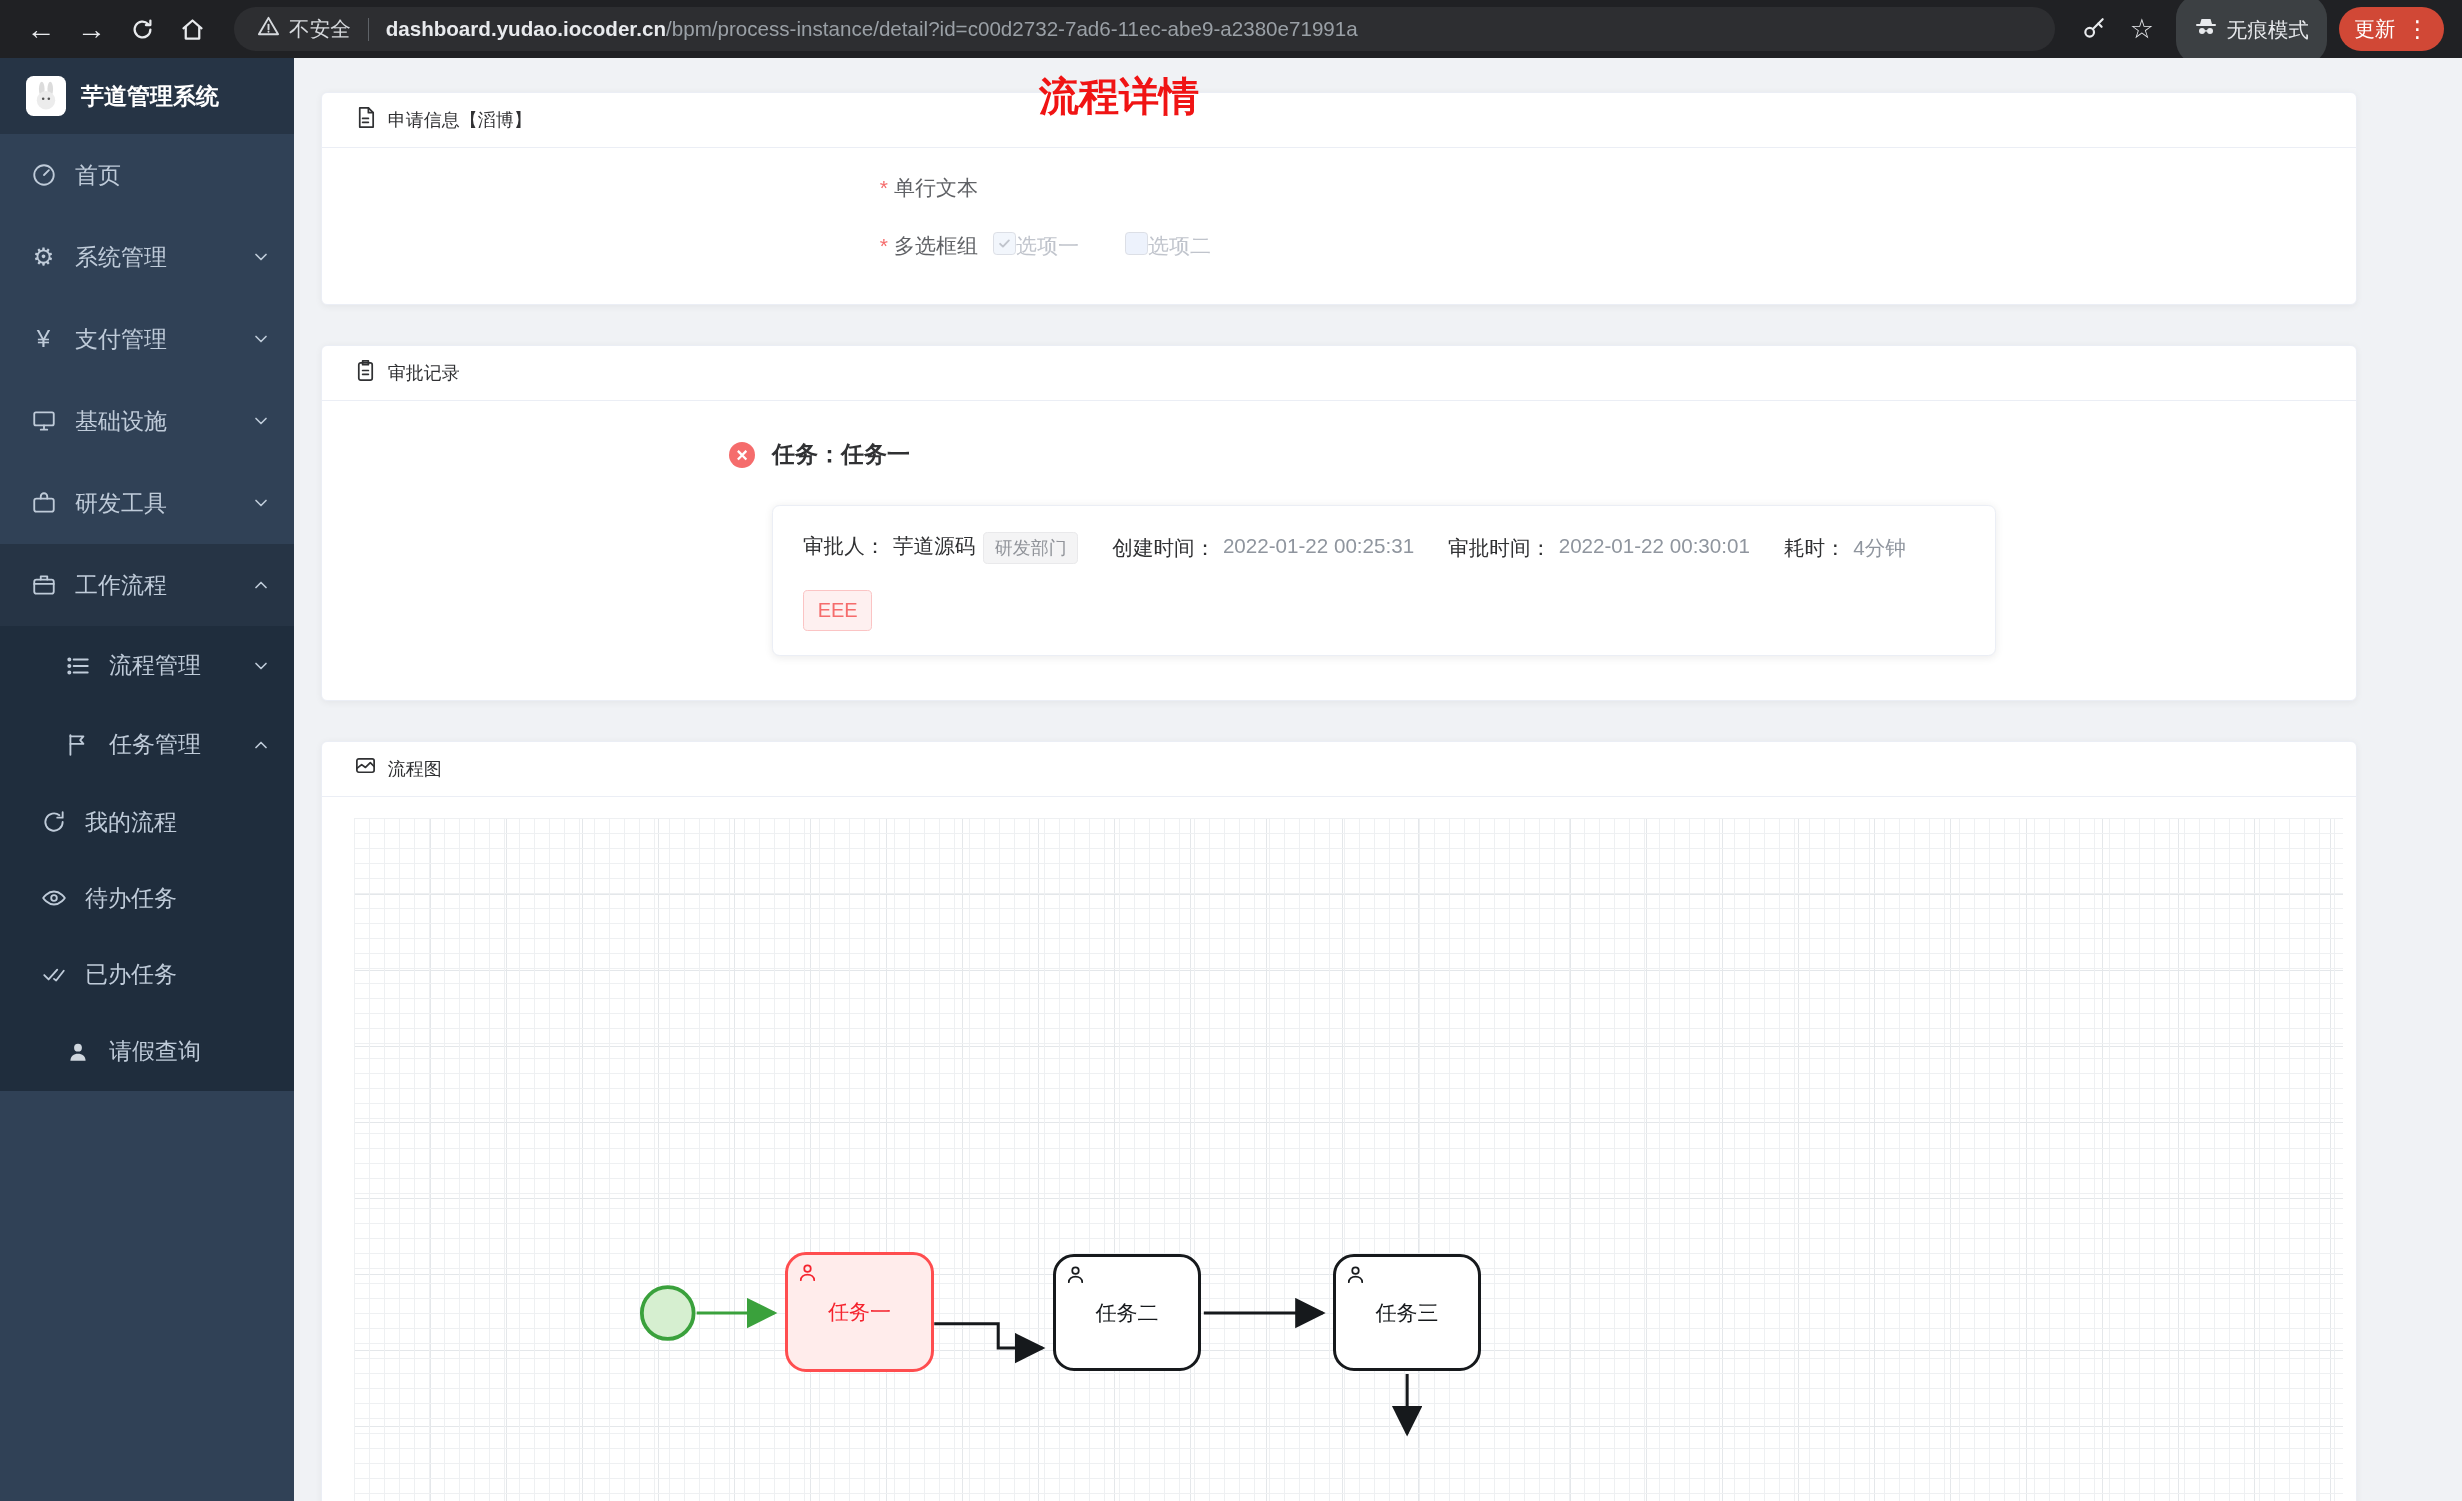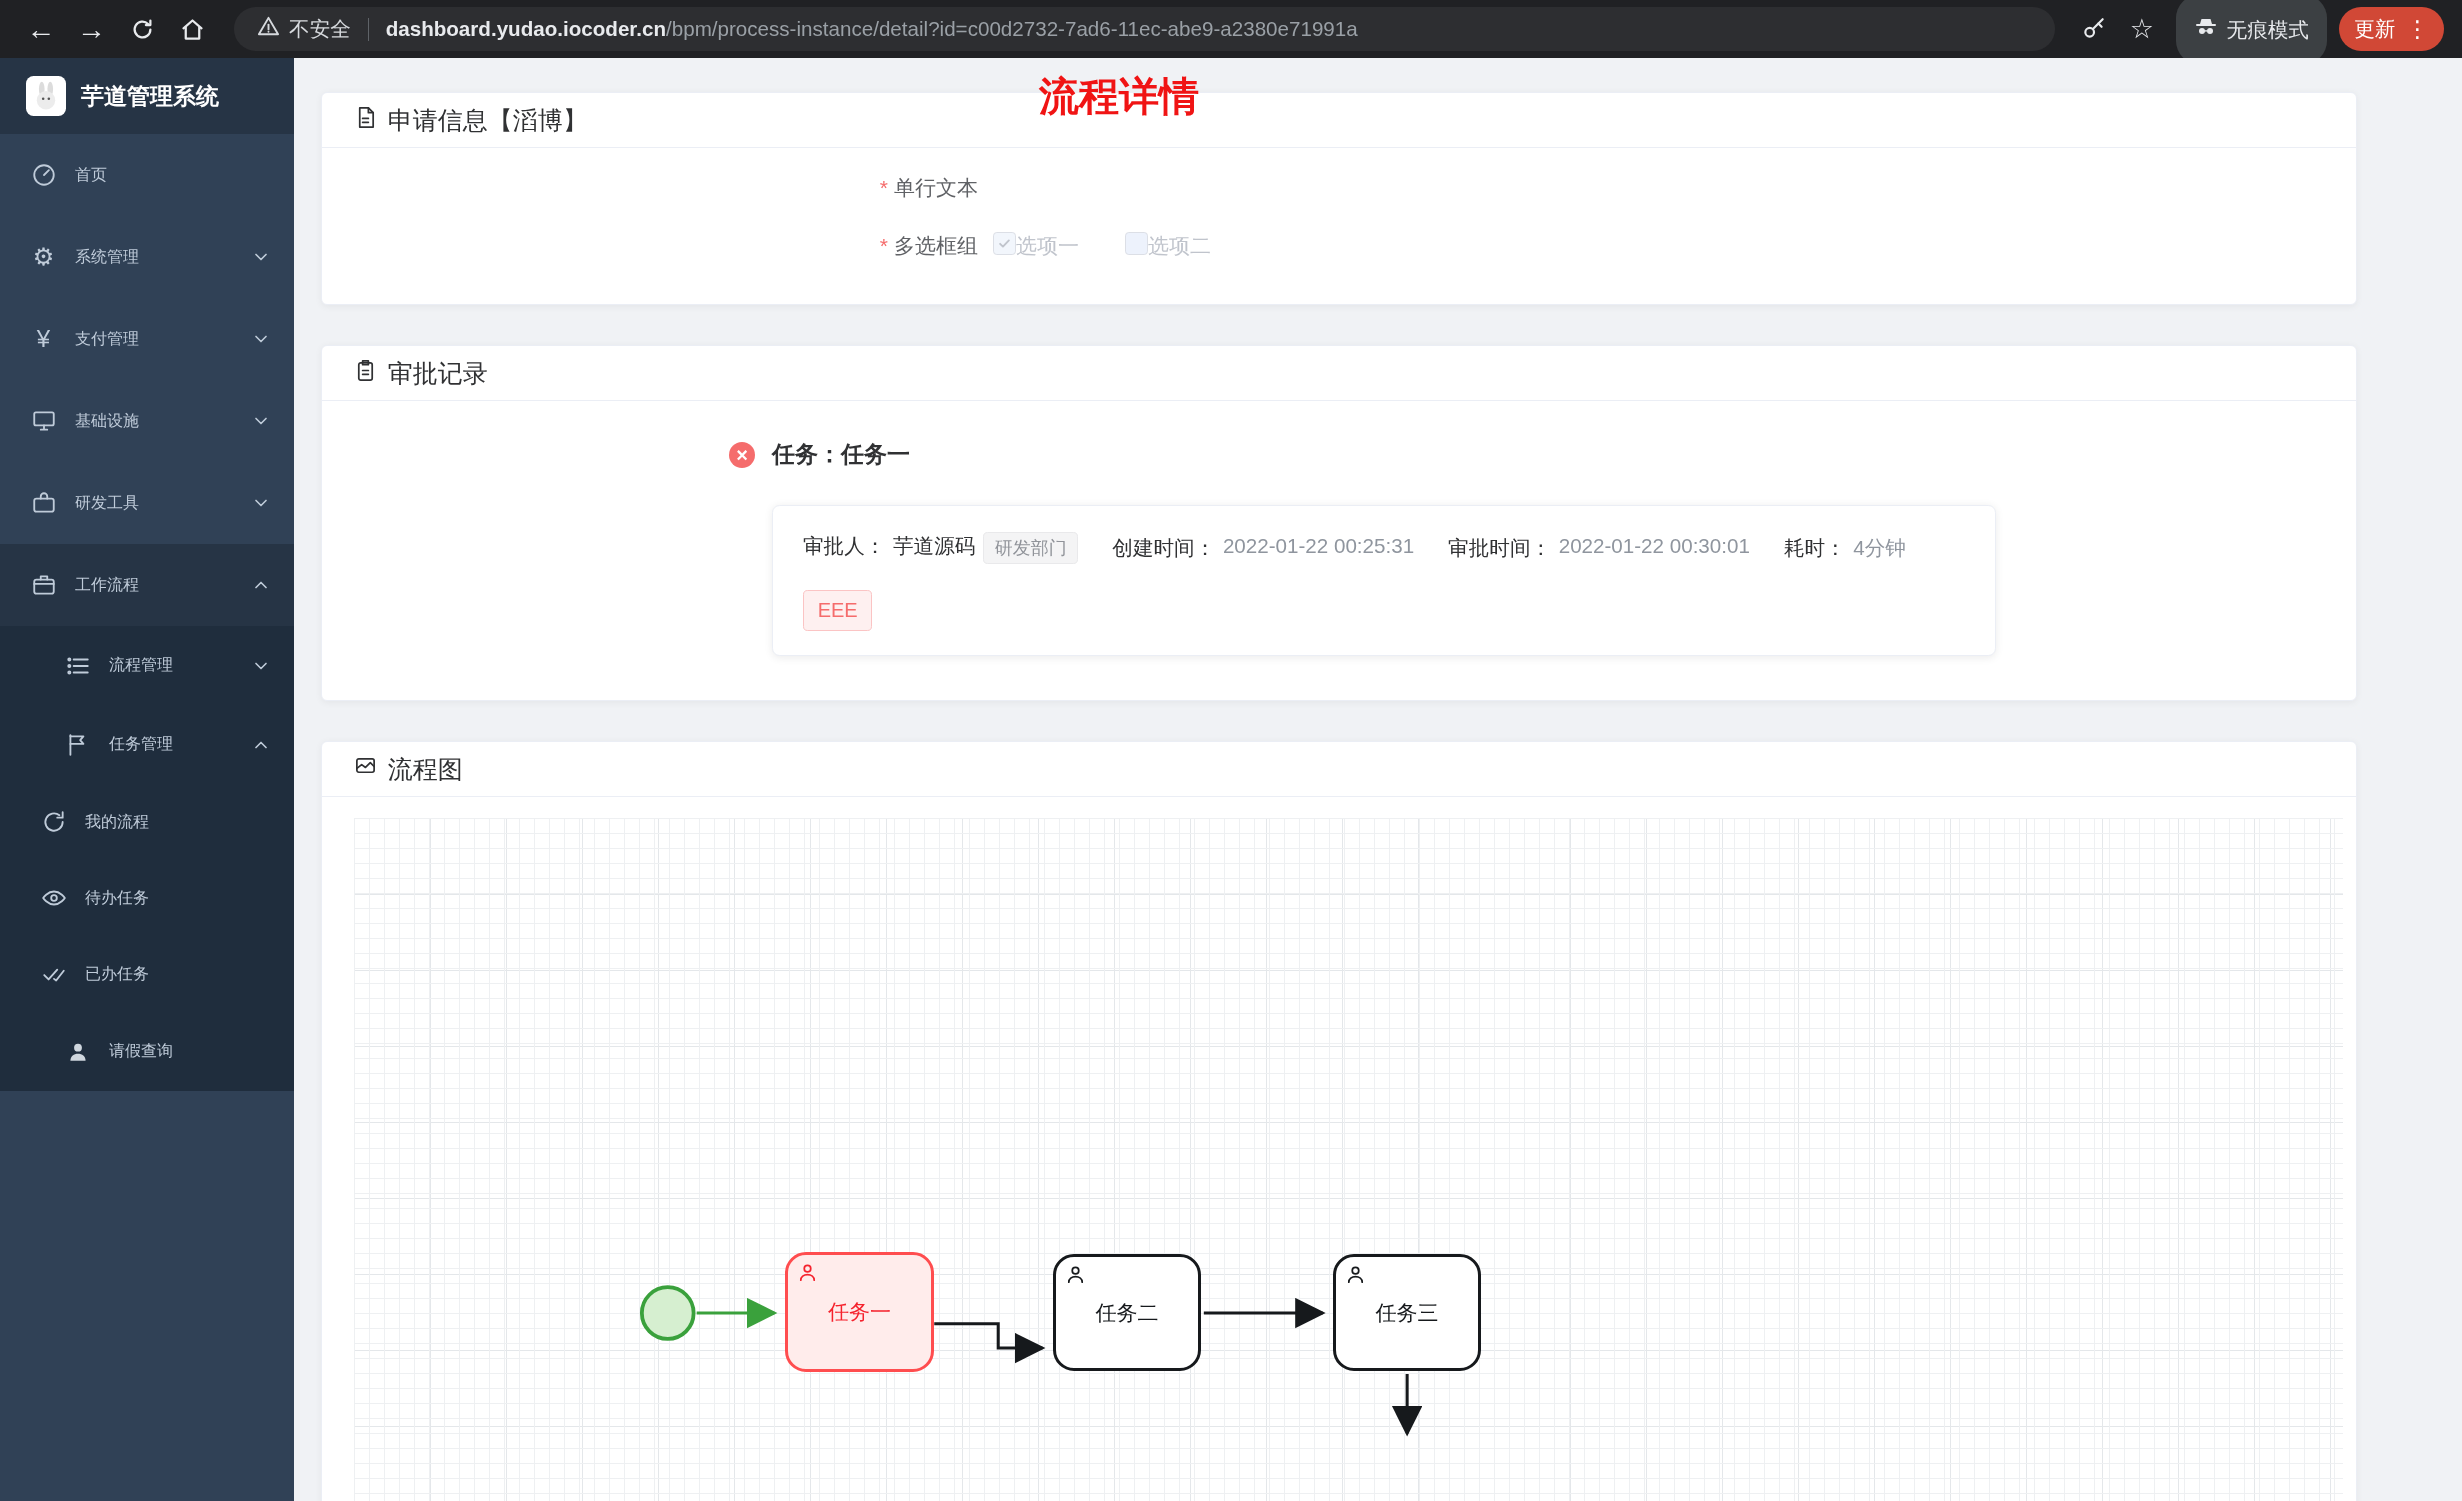--- a/index.html
+++ b/index.html
@@ -26,40 +26,40 @@
 
   
   .app{display:flex;height:1444px}
   .sidebar{width:294px;background:#304156;color:#bfcbd9;flex-shrink:0;overflow:hidden}
   .logo-row{height:76px;background:#263445;display:flex;align-items:center;gap:15px;padding-left:26px;cursor:pointer}
   .logo-avatar{width:40px;height:40px;background:#fff;border-radius:7.6px;display:flex;align-items:center;justify-content:center;overflow:hidden}
   .logo-avatar svg{width:34px;height:34px}
   .logo-title{color:#fff;font-weight:700;font-size:23px;white-space:nowrap}
 
   .menu-item{height:82px;display:flex;align-items:center;gap:18px;padding:0 23px 0 30px;cursor:pointer;white-space:nowrap}
-  .menu-item .m-label{flex:1;font-size:16px}
+  .menu-item .m-label{flex:1;font-size:23px}
   .m-icon{width:27px;height:27px;display:flex;align-items:center;justify-content:center;font-size:24px;color:#bfcbd9}
   .m-icon svg{width:26px;height:26px;stroke:#bfcbd9;fill:none;stroke-width:1.7;stroke-linecap:round;stroke-linejoin:round}
   .chev{width:20px;height:20px;display:flex;align-items:center;justify-content:center}
   .chev svg{width:20px;height:20px;stroke:#bfcbd9;fill:none;stroke-width:2;stroke-linecap:round;stroke-linejoin:round}
   .chev.up{transform:rotate(180deg)}
   .menu-item.expanded-root{background:#263445}
   .submenu{background:#1f2d3d}
   .menu-item.lvl2{height:79px;padding-left:64px}
   .menu-item.lvl3{height:76px;padding-left:40px}
 
   
   .main{flex:1;position:relative;background:#f0f2f5;overflow:hidden}
   .page-title{position:absolute;top:10.7px;left:825px;transform:translateX(-50%);font-size:40px;font-weight:700;color:#f01414;z-index:5;white-space:nowrap}
 
   .card{background:#fff;border:0.8px solid #ebeef5;border-radius:6px;box-shadow:0 1.5px 7.6px rgba(0,0,0,.05);margin:0 105px 40px 27px;position:relative}
   .card1{margin-top:34px}
   .card-header{height:55px;display:flex;align-items:center;gap:10.7px;padding:0 32px;border-bottom:0.8px solid #ebeef5}
   .c-icon svg{width:23px;height:23px;stroke:#303133;fill:none;stroke-width:1.8;stroke-linecap:round;stroke-linejoin:round}
-  .c-title{font-size:25px;color:#303133}
+  .c-title{font-size:18px;color:#303133}
 
   
   .form-body{padding:26px 0 44px}
   .form-row{display:flex;align-items:center;margin-bottom:30px}
   .form-row:last-child{margin-bottom:0}
   .form-label{width:656px;text-align:right;font-size:21px;color:#606266;flex-shrink:0}
   .req{color:#f56c6c;margin-right:6px}
   .form-content{margin-left:15px;display:flex;align-items:center}
   .text-input{margin-left:15px;width:1166px;height:55px;border:0.8px solid #e4e7ed;border-radius:6px;background:#f5f7fa;padding:0 23px;font-size:21px;color:#c0c4cc;font-family:inherit;cursor:not-allowed}
   .text-input::placeholder{color:#c0c4cc}

